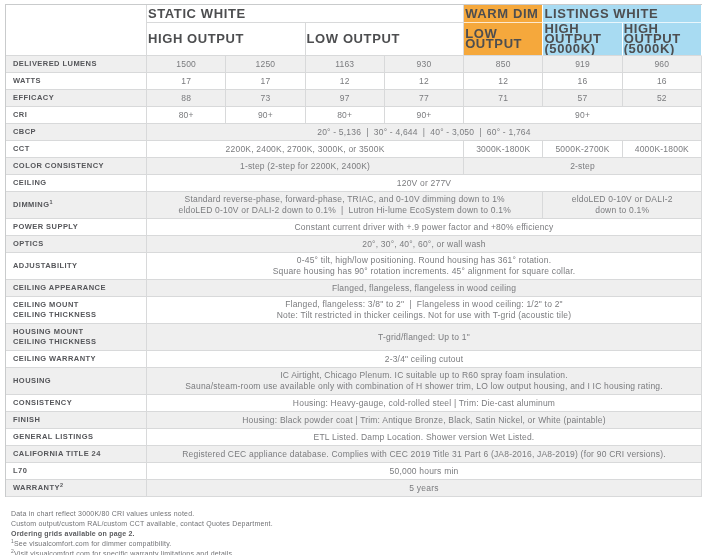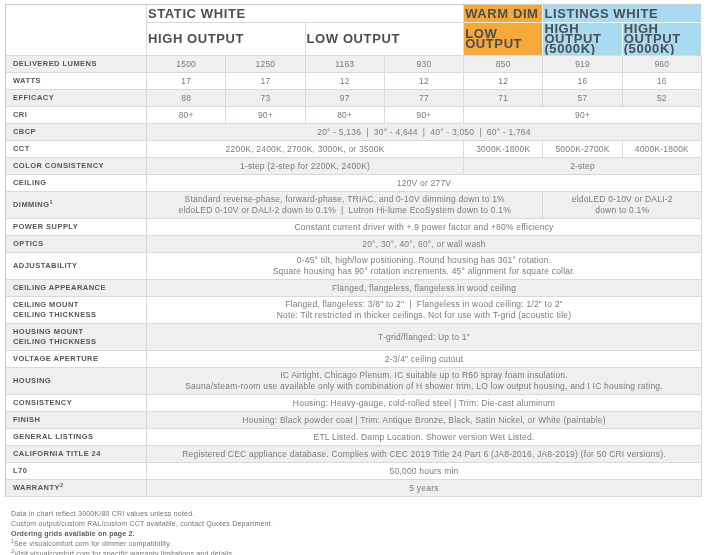--- a/index.html
+++ b/index.html
@@ -233,21 +233,21 @@
         </tr>
         <tr class="tall band">
           <th>
             <div class="ll">HOUSING MOUNT</div>
             <div class="ll">CEILING THICKNESS</div>
           </th>
           <td colspan="7">T-grid/flanged: Up to 1"</td>
         </tr>
         <tr>
           <th>
-            <div class="ll">VOLTAGE APERTURE</div>
+            <div class="ll">CEILING WARRANTY</div>
           </th>
           <td colspan="7">2-3/4" ceiling cutout</td>
         </tr>
         <tr class="tall band">
           <th>
             <div class="ll">HOUSING</div>
           </th>
           <td colspan="7">
             <div class="vl">IC Airtight, Chicago Plenum. IC suitable up to R60 spray foam insulation.</div>
             <div class="vl">Sauna/steam-room use available only with combination of H shower trim, LO low output housing, and I IC housing rating.</div>
@@ -268,21 +268,21 @@
         <tr>
           <th>
             <div class="ll">GENERAL LISTINGS</div>
           </th>
           <td colspan="7">ETL Listed. Damp Location. Shower version Wet Listed.</td>
         </tr>
         <tr class="band">
           <th>
             <div class="ll">CALIFORNIA TITLE 24</div>
           </th>
-          <td colspan="7">Registered CEC appliance database. Complies with CEC 2019 Title 24 Part 6 (JA8-2016, JA8-2019) (for 50 CRI versions).</td>
+          <td colspan="7">Registered CEC appliance database. Complies with CEC 2019 Title 31 Part 6 (JA8-2016, JA8-2019) (for 90 CRI versions).</td>
         </tr>
         <tr>
           <th>
             <div class="ll">L70</div>
           </th>
           <td colspan="7">50,000 hours min</td>
         </tr>
         <tr class="band">
           <th>
             <div class="ll">WARRANTY<sup>2</sup></div>

